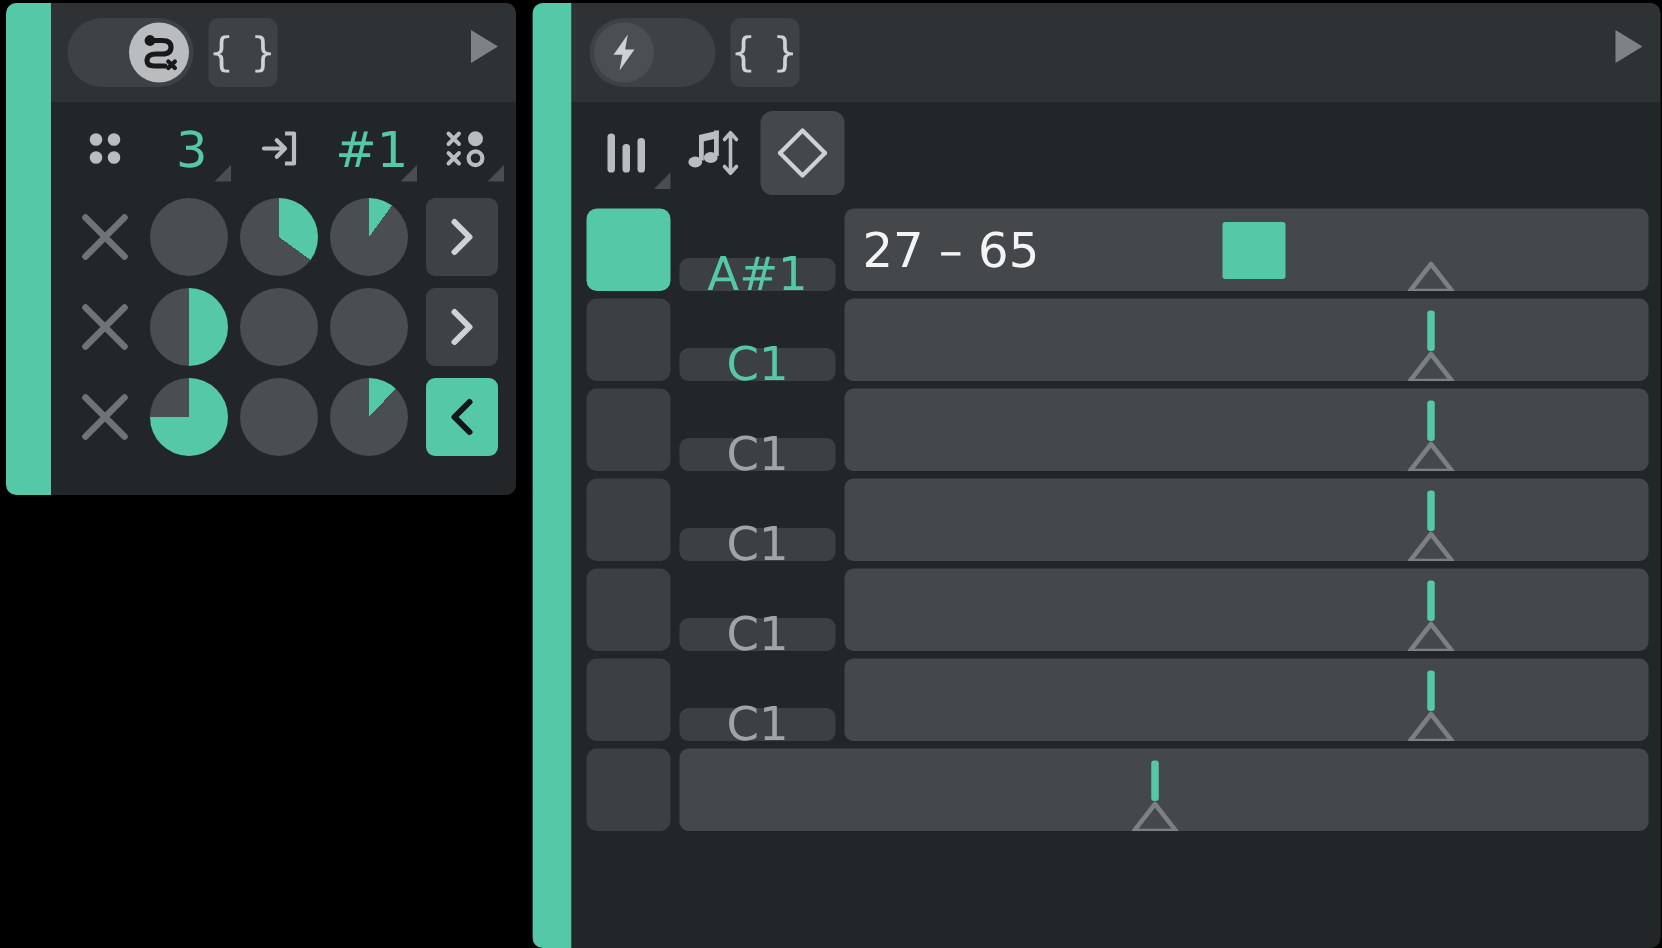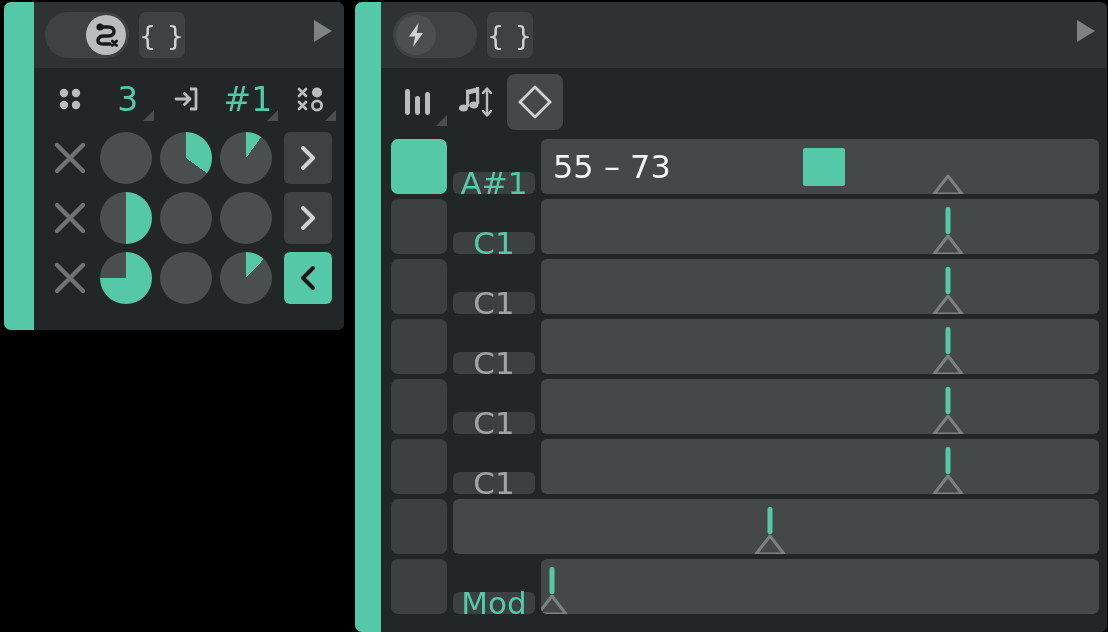--- a/index.html
+++ b/index.html
@@ -246,21 +246,21 @@
   }
   .r-pad {
     width: 56px;
     border-radius: 7px;
     background: #3c4043;
     flex: 0 0 auto;
     cursor: pointer;
   }
   .r-pad.active { background: #55c9a7; }
   .r-note {
-    width: 82px;
+    width: 104px;
     border-radius: 6px;
     background: #3c4043;
     display: flex;
     align-items: center;
     justify-content: center;
     flex: 0 0 auto;
     cursor: pointer;
     font-size: 31px;
     font-family: "DejaVu Sans", sans-serif;
     color: #9fa4a7;
@@ -468,21 +468,21 @@
           <path d="M6 21 L21 36 L36 21" fill="none" stroke="#ced2d5" stroke-width="2.8" stroke-linejoin="round" stroke-linecap="round"></path>
         </svg>
       </div>
     </div>
 
     <div class="r-rows" id="right-rows">
         <div class="r-row">
           <div class="r-pad active"></div>
           <div class="r-note hl">A#1</div>
           <div class="r-track">
-            <div class="r-val">55 – 73</div>
+            <div class="r-val">27 – 65</div>
             <div class="r-swatch" style="left: 47%;"></div>
             <div class="slider-handle" style="left: 73%;">
               <svg width="38" height="24" viewBox="0 0 38 24">
                 <path d="M5 22 L19 4 L33 22 Z" fill="none" stroke="#7b8083" stroke-width="3" stroke-linejoin="round"></path>
               </svg>
             </div>
           </div>
         </div>
         <div class="r-row">
           <div class="r-pad"></div>
@@ -548,28 +548,16 @@
           <div class="r-pad"></div>
           <div class="r-track">
             <div class="slider-stem" style="left: 49%;"></div>
             <div class="slider-handle" style="left: 49%;">
               <svg width="38" height="24" viewBox="0 0 38 24">
                 <path d="M5 22 L19 4 L33 22 Z" fill="none" stroke="#7b8083" stroke-width="3" stroke-linejoin="round"></path>
               </svg>
             </div>
           </div>
         </div>
-        <div class="r-row">
-          <div class="r-pad"></div>
-          <div class="r-note hl">Mod</div>
-          <div class="r-track">
-            <div class="slider-stem" style="left: 2%;"></div>
-            <div class="slider-handle" style="left: 2%;">
-              <svg width="38" height="24" viewBox="0 0 38 24">
-                <path d="M5 22 L19 4 L33 22 Z" fill="none" stroke="#7b8083" stroke-width="3" stroke-linejoin="round"></path>
-              </svg>
-            </div>
-          </div>
-        </div>
       </div>
 
   </div>
 </div>
 
 </body></html>

